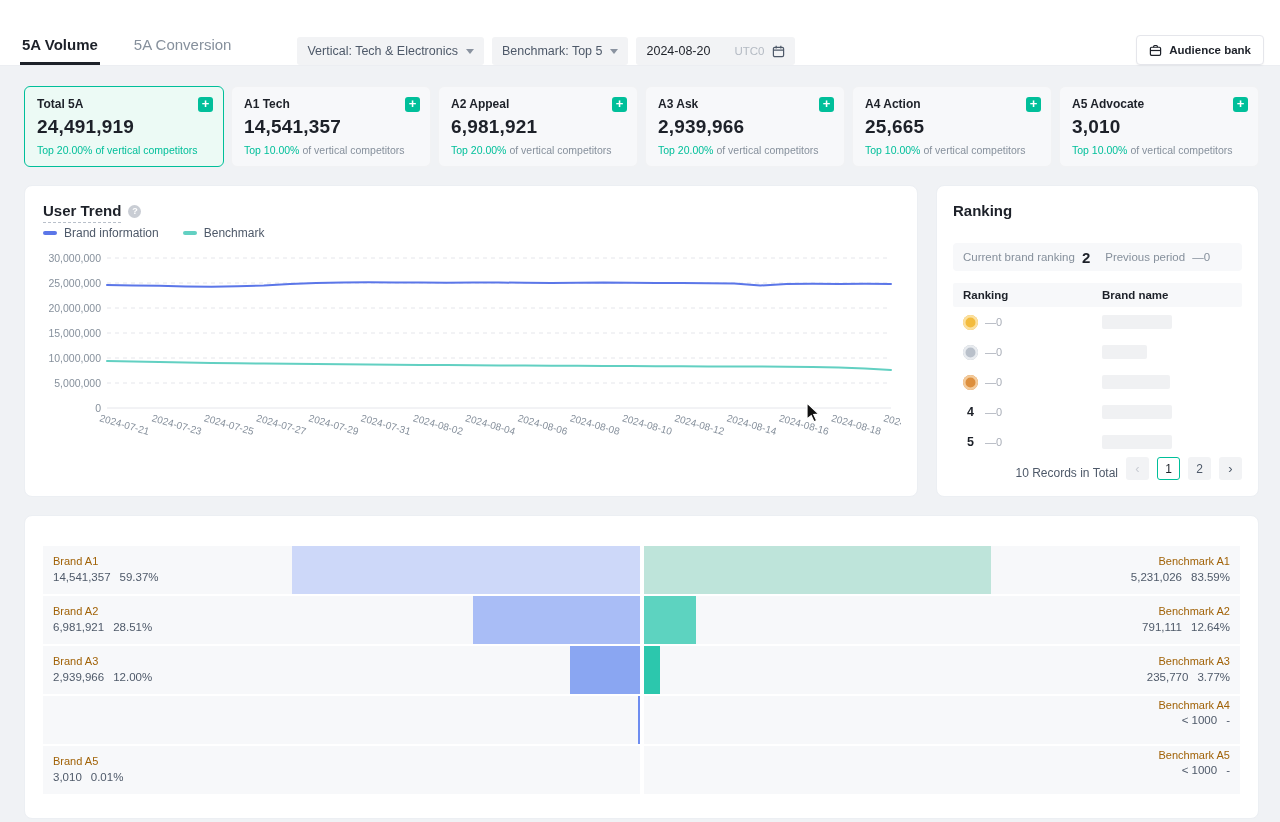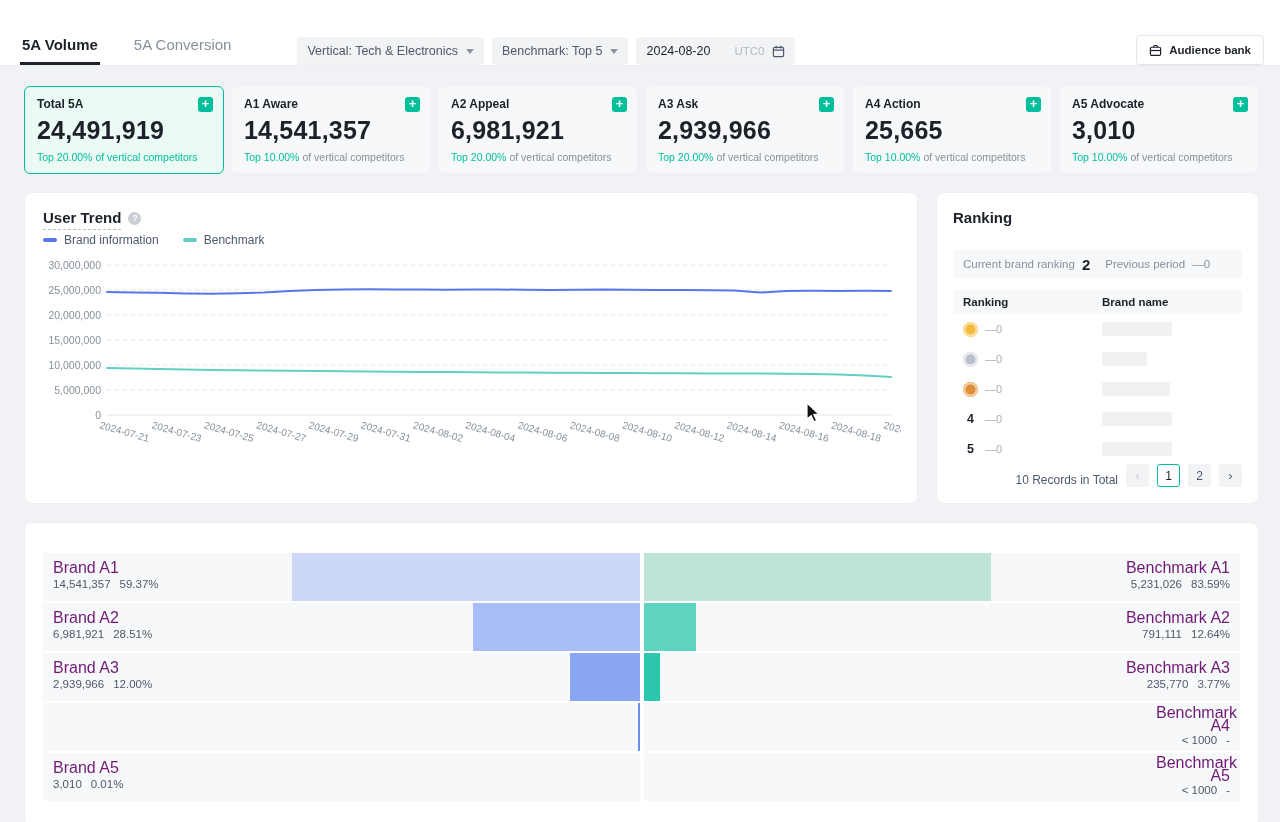--- a/index.html
+++ b/index.html
@@ -18,21 +18,21 @@
 .ab-btn{margin-left:auto;background:#fff;border:1px solid #e5e6eb;border-radius:4px;height:30px;display:flex;align-items:center;gap:7px;padding:0 12px;font-size:11.5px;font-weight:bold;box-shadow:0 1px 2px rgba(0,0,0,.04);cursor:pointer}
 
 
 .main{padding:20px 21px 0 24px}
 
 
 .cards{display:flex;gap:7px;margin-bottom:18px}
 .card{flex:1;position:relative;background:#f7f8fa;border:1px solid #f1f2f4;border-radius:6px;padding:10px 12px;cursor:pointer}
 .card.selected{background:#ecfaf5;border-color:#00bf9a}
 .card-title{font-size:12px;font-weight:bold;color:#1d2129}
-.card-value{font-size:25px;font-weight:bold;margin-top:5px;letter-spacing:.2px}
+.card-value{font-size:19px;font-weight:bold;margin-top:5px;letter-spacing:.2px}
 .card-sub{font-size:10.5px;margin-top:6px;color:#86909c;white-space:nowrap;overflow:hidden}
 .card-sub .pct{color:#00bf9a}
 .card.selected .card-sub{color:#00bf9a}
 .plus-btn{position:absolute;top:10px;right:10px;width:15px;height:15px;border-radius:3px;background:#00bf9a;color:#fff;cursor:pointer}
 .plus-btn::after{content:"+";display:block;font-size:13px;line-height:14px;text-align:center;font-weight:bold}
 
 
 .mid{display:flex;gap:18px;margin-bottom:18px}
 .panel{background:#fff;border:1px solid #eceff3;border-radius:8px}
 .trend-panel{width:894px;height:312px;padding:16px 18px}
@@ -73,21 +73,21 @@
 
 
 .funnel-panel{height:304px;padding:16px 18px}
 .f-rows{margin-top:14px}
 .f-row{display:flex;gap:4px;height:48px;margin-bottom:2px}
 .f-half{flex:1;position:relative;background:#f7f8fa;overflow:hidden}
 .f-right{display:flex;justify-content:flex-end}
 .f-label{position:relative;z-index:2;font-size:11.5px;padding:8px 0 0 10px;line-height:14px}
 .f-right .f-label{padding:8px 10px 0 0;text-align:right}
 .f-right .f-label.wrap{width:84px;padding-top:3px;line-height:13px}
-.f-l1{color:#701a75;font-size:16px}
+.f-l1{color:#a16207;font-size:11px}
 .f-l2{margin-top:2px;color:#4e5969}
 .f-l2 .f-pct{margin-left:9px}
 .f-bar-brand{position:absolute;right:0;top:0;bottom:0;z-index:1}
 .f-bar-bench{position:absolute;left:0;top:0;bottom:0;z-index:1}
 
 .cursor{position:absolute;left:804px;top:402px;z-index:50;pointer-events:none}
 </style>
 </head>
 <body>
 
@@ -127,21 +127,21 @@
 <div class="main">
 
   <div class="cards">
       <div class="card selected">
         <div class="card-title">Total 5A</div>
         <div class="plus-btn"></div>
         <div class="card-value">24,491,919</div>
         <div class="card-sub"><span class="pct">Top 20.00%</span><span class="rest"> of vertical competitors</span></div>
       </div>
       <div class="card">
-        <div class="card-title">A1 Aware</div>
+        <div class="card-title">A1 Tech</div>
         <div class="plus-btn"></div>
         <div class="card-value">14,541,357</div>
         <div class="card-sub"><span class="pct">Top 10.00%</span><span class="rest"> of vertical competitors</span></div>
       </div>
       <div class="card">
         <div class="card-title">A2 Appeal</div>
         <div class="plus-btn"></div>
         <div class="card-value">6,981,921</div>
         <div class="card-sub"><span class="pct">Top 20.00%</span><span class="rest"> of vertical competitors</span></div>
       </div>

